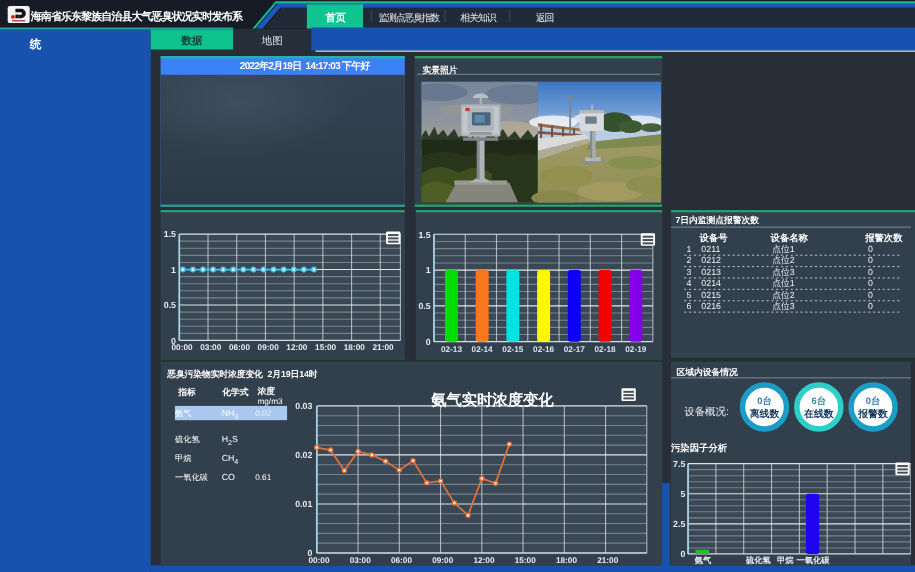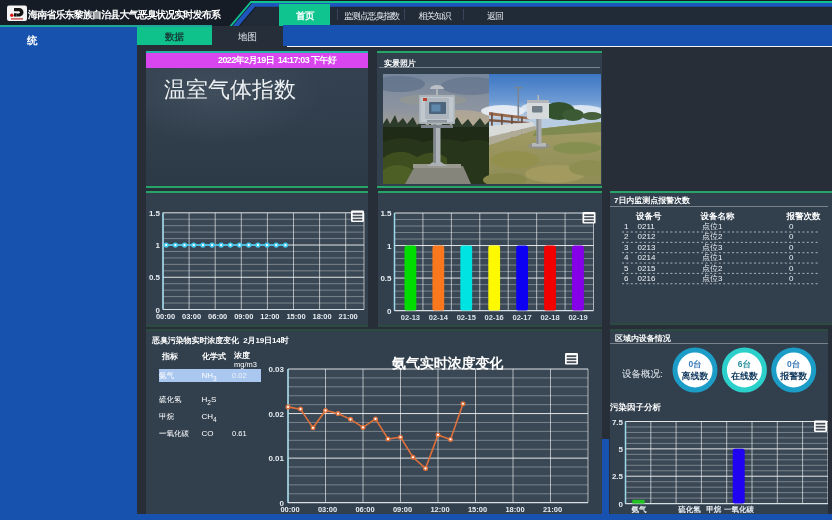--- a/index.html
+++ b/index.html
@@ -47,24 +47,23 @@
   <div class="abs" style="left:137px;top:26.5px;width:75px;height:18px;background:#0fc28c;"></div>
   <div class="t" style="left:165px;top:31px;font-size:9.5px;font-weight:bold;color:#14423a;">数据</div>
   <div class="abs" style="left:212px;top:26.5px;width:71px;height:18px;background:#262e3a;"></div>
   <div class="t" style="left:238px;top:31px;font-size:9.5px;color:#dfe5ea;">地图</div>
   <div class="abs" style="left:283px;top:25px;width:549px;height:20.5px;background:#1852b0;"></div>
   <div class="abs" style="left:287px;top:45.5px;width:545px;height:1.8px;background:#f2f4f6;"></div>
 
   <div class="abs" style="left:599px;top:439px;width:10px;height:81px;background:#1852b0;"></div>
   <div class="abs" style="left:137px;top:514px;width:695px;height:6px;background:#1852b0;"></div>
 
-  <div class="panel" style="left:146px;top:51px;width:222px;height:137px;border-top:2px solid #28b4a4;border-bottom:2px solid #27a468;box-sizing:border-box;background:#d946ef;">
+  <div class="panel" style="left:146px;top:51px;width:222px;height:137px;border-top:2px solid #28b4a4;border-bottom:2px solid #27a468;box-sizing:border-box;background:#3b82f6;">
     <div class="t" style="left:72px;top:1px;font-size:9px;font-weight:bold;color:#fff;letter-spacing:-0.6px;">2022年2月19日&nbsp; 14:17:03 下午好</div>
     <div class="abs" style="left:0;top:15px;width:222px;height:118px;background:radial-gradient(150px 70px at 32% 22%, rgba(160,172,184,0.12), rgba(0,0,0,0) 70%),linear-gradient(165deg,#38465433 0%,#0000 60%),linear-gradient(180deg,#334150 0%,#303e4c 55%,#2c3a47 100%);"></div>
-    <div class="t" style="left:18px;top:22px;font-size:22px;color:#eef1f3;">温室气体指数</div>
   </div>
 
   <div class="panel" style="left:377px;top:51px;width:225px;height:137px;border-top:2px solid #27a468;border-bottom:2px solid #27a468;box-sizing:border-box;">
     <div class="ph" style="left:7px;top:5px;">实景照片</div>
     <div class="hr" style="left:2px;top:14px;width:221px;"></div>
     <svg class="abs" style="left:5.5px;top:21px;" width="218" height="110" viewBox="0 0 218 110">
       <defs>
         <linearGradient id="sky1" x1="0" y1="0" x2="0" y2="1">
           <stop offset="0" stop-color="#76869c"></stop>
             <stop offset="0.33" stop-color="#8e95a0"></stop>

